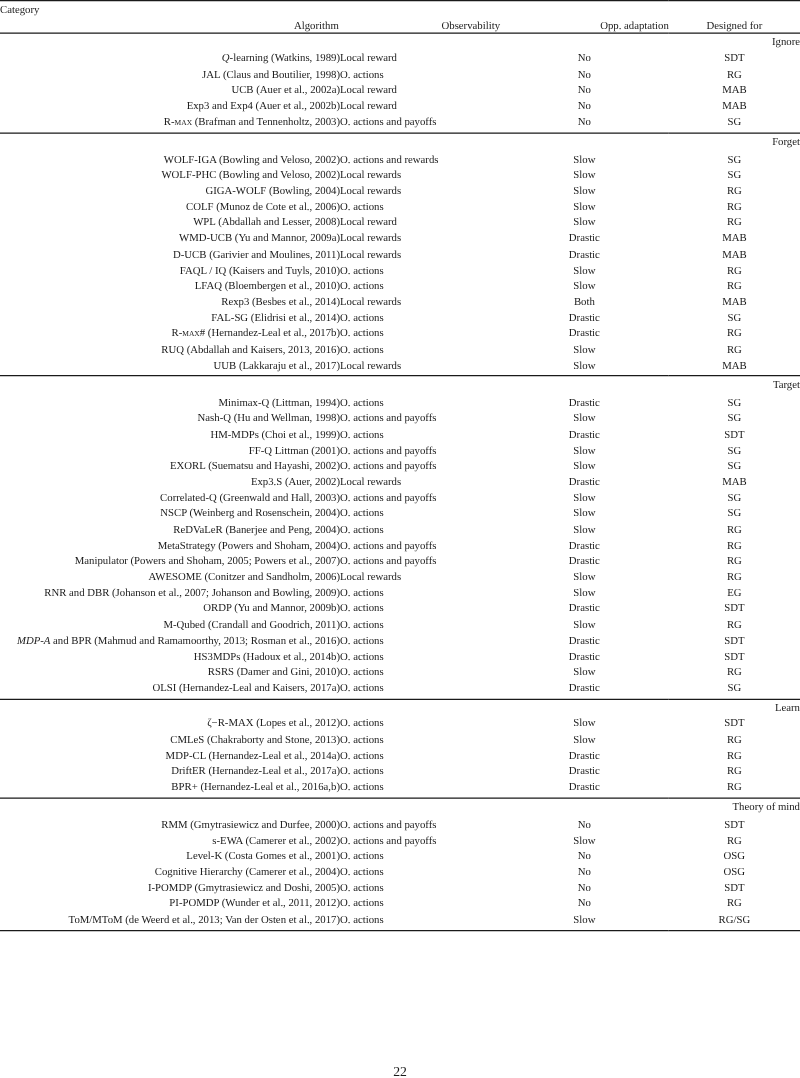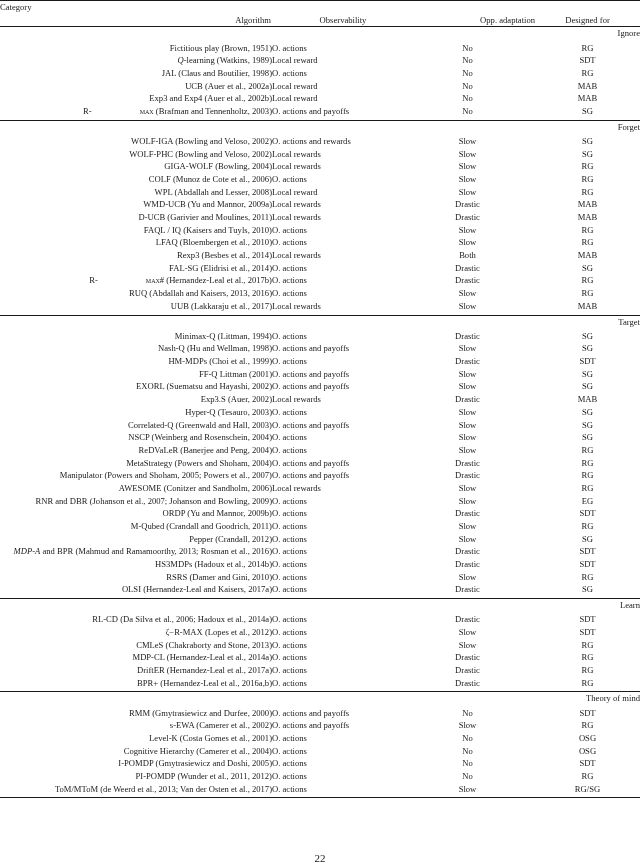--- a/index.html
+++ b/index.html
@@ -82,21 +82,21 @@
     border-top: 1.6px solid #1a1a1a;
     height: 0;
     font-size: 0;
     line-height: 0;
   }
   .hdr-row td {
     font-weight: bold;
     padding-bottom: 3px;
   }
   .hdr-row td.cell-alg { text-align: right; padding-right: 1px; }
-  .hdr-row td.cell-obs { text-align: center; padding-left: 14px; }
+  .hdr-row td.cell-obs { text-align: right; padding-left: 14px; }
   .hdr-row td.cell-opp { text-align: right; }
   .hdr-row td.cell-des { text-align: center; }
 
   .cat-top td {
     font-weight: bold;
     text-align: left;
     padding-top: 3px;
     padding-bottom: 2px;
   }
   .group-row td {
@@ -106,21 +106,20 @@
     padding-bottom: 0.5px;
   }
   .data-row td { padding-top: 0; padding-bottom: 0; }
   .data-row.first td { padding-top: 1.5px; }
   .data-row.last td { padding-bottom: 2px; }
 
   .it { font-style: italic; }
   .sc {
     font-variant: small-caps;
     font-size: 1em;
-    margin-left: 48px;
   }
   .folio {
     position: absolute;
     left: 0;
     right: 0;
     top: 852px;
     text-align: center;
     font-size: 11px;
     overflow: hidden;
     height: 10px;
@@ -150,26 +149,20 @@
           <td class="cell-obs">Observability</td>
           <td class="cell-opp">Opp. adaptation</td>
           <td class="cell-des">Designed for</td>
         </tr>
         <tr class="rule-mid">
           <td colspan="4"></td>
         </tr>
         <tr class="group-row">
           <td colspan="4">Ignore</td>
         </tr>
-        <tr class="data-row first">
-          <td class="cell-alg">Fictitious play (Brown, 1951)</td>
-          <td class="cell-obs">O. actions</td>
-          <td class="cell-opp">No</td>
-          <td class="cell-des">RG</td>
-        </tr>
         <tr class="data-row">
           <td class="cell-alg"><span class="it">Q</span>-learning (Watkins, 1989)</td>
           <td class="cell-obs">Local reward</td>
           <td class="cell-opp">No</td>
           <td class="cell-des">SDT</td>
         </tr>
         <tr class="data-row">
           <td class="cell-alg">JAL (Claus and Boutilier, 1998)</td>
           <td class="cell-obs">O. actions</td>
           <td class="cell-opp">No</td>
@@ -319,26 +312,20 @@
           <td class="cell-opp">Slow</td>
           <td class="cell-des">SG</td>
         </tr>
         <tr class="data-row">
           <td class="cell-alg">Exp3.S (Auer, 2002)</td>
           <td class="cell-obs">Local rewards</td>
           <td class="cell-opp">Drastic</td>
           <td class="cell-des">MAB</td>
         </tr>
         <tr class="data-row">
-          <td class="cell-alg">Hyper-Q (Tesauro, 2003)</td>
-          <td class="cell-obs">O. actions</td>
-          <td class="cell-opp">Slow</td>
-          <td class="cell-des">SG</td>
-        </tr>
-        <tr class="data-row">
           <td class="cell-alg">Correlated-Q (Greenwald and Hall, 2003)</td>
           <td class="cell-obs">O. actions and payoffs</td>
           <td class="cell-opp">Slow</td>
           <td class="cell-des">SG</td>
         </tr>
         <tr class="data-row">
           <td class="cell-alg">NSCP (Weinberg and Rosenschein, 2004)</td>
           <td class="cell-obs">O. actions</td>
           <td class="cell-opp">Slow</td>
           <td class="cell-des">SG</td>
@@ -377,26 +364,20 @@
           <td class="cell-alg">ORDP (Yu and Mannor, 2009b)</td>
           <td class="cell-obs">O. actions</td>
           <td class="cell-opp">Drastic</td>
           <td class="cell-des">SDT</td>
         </tr>
         <tr class="data-row">
           <td class="cell-alg">M-Qubed (Crandall and Goodrich, 2011)</td>
           <td class="cell-obs">O. actions</td>
           <td class="cell-opp">Slow</td>
           <td class="cell-des">RG</td>
-        </tr>
-        <tr class="data-row">
-          <td class="cell-alg">Pepper (Crandall, 2012)</td>
-          <td class="cell-obs">O. actions</td>
-          <td class="cell-opp">Slow</td>
-          <td class="cell-des">SG</td>
         </tr>
         <tr class="data-row">
           <td class="cell-alg wrap"><span class="it">MDP-A</span> and BPR (Mahmud and Ramamoorthy, 2013; Rosman et al., 2016)</td>
           <td class="cell-obs">O. actions</td>
           <td class="cell-opp">Drastic</td>
           <td class="cell-des">SDT</td>
         </tr>
         <tr class="data-row">
           <td class="cell-alg">HS3MDPs (Hadoux et al., 2014b)</td>
           <td class="cell-obs">O. actions</td>
@@ -413,26 +394,20 @@
           <td class="cell-alg">OLSI (Hernandez-Leal and Kaisers, 2017a)</td>
           <td class="cell-obs">O. actions</td>
           <td class="cell-opp">Drastic</td>
           <td class="cell-des">SG</td>
         </tr>
         <tr class="rule-mid">
           <td colspan="4"></td>
         </tr>
         <tr class="group-row">
           <td colspan="4">Learn</td>
-        </tr>
-        <tr class="data-row first">
-          <td class="cell-alg">RL-CD (Da Silva et al., 2006; Hadoux et al., 2014a)</td>
-          <td class="cell-obs">O. actions</td>
-          <td class="cell-opp">Drastic</td>
-          <td class="cell-des">SDT</td>
         </tr>
         <tr class="data-row">
           <td class="cell-alg">ζ−R-MAX (Lopes et al., 2012)</td>
           <td class="cell-obs">O. actions</td>
           <td class="cell-opp">Slow</td>
           <td class="cell-des">SDT</td>
         </tr>
         <tr class="data-row">
           <td class="cell-alg">CMLeS (Chakraborty and Stone, 2013)</td>
           <td class="cell-obs">O. actions</td>

